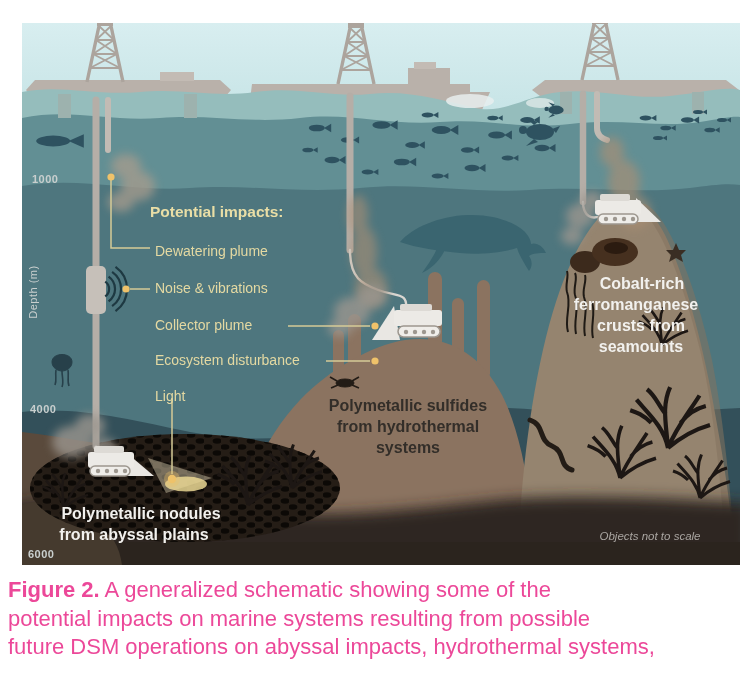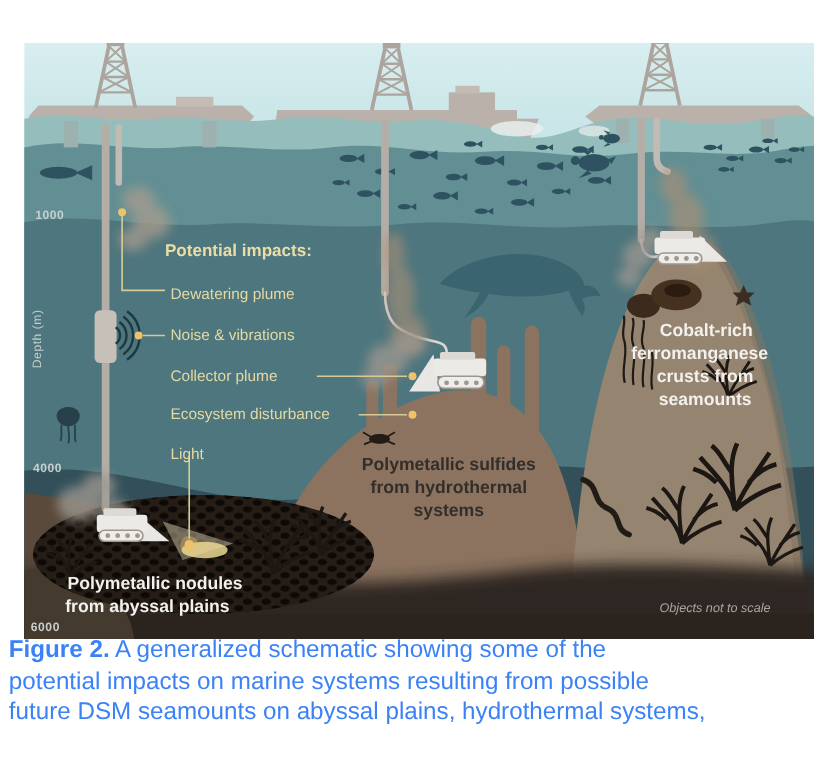--- a/index.html
+++ b/index.html
@@ -1,19 +1,19 @@
 <!DOCTYPE html>
 <html><head>
 <meta charset="utf-8">
 <style>
   html,body{margin:0;padding:0;background:#ffffff;}
   body{width:754px;height:698px;position:relative;font-family:"Liberation Sans",sans-serif;}
-  .stage{position:absolute;left:0;top:0;width:754px;height:565px;margin-top:16px;}
+  .stage{position:absolute;left:0;top:0;width:754px;height:565px;}
   svg{display:block;}
-  .caption{position:absolute;left:8px;top:576px;width:742px;color:#3b82f6;
+  .caption{position:absolute;left:8px;top:576px;width:742px;color:#ec4899;
            font-size:22px;line-height:28.5px;font-family:"Liberation Sans",sans-serif;}
   .caption b{font-weight:bold;}
   text{font-family:"Liberation Sans",sans-serif;}
   .tick{fill:#c9cfce;font-size:11px;font-weight:bold;letter-spacing:.5px;}
   .impt{fill:#e9dea6;font-size:15.5px;font-weight:bold;}
   .impi{fill:#e4d9a2;font-size:14px;}
   .sitew{fill:#f2f1ee;font-size:16px;font-weight:bold;}
   .sited{fill:#332e29;font-size:16px;font-weight:bold;}
   .scale{fill:#a9a5a1;font-size:11.5px;font-style:italic;}
 </style>
@@ -332,14 +332,14 @@
     </g>
 
     <text class="scale" x="650" y="540" text-anchor="middle">Objects not to scale</text>
   </g>
 </svg>
 </div>
 
 <div class="caption">
   <div><b>Figure 2.</b> <span>A generalized schematic showing some of the</span></div>
   <div>potential impacts on marine systems resulting from possible</div>
-  <div>future DSM seamounts on abyssal plains, hydrothermal systems,</div>
+  <div>future DSM operations on abyssal impacts, hydrothermal systems,</div>
 </div>
 
 </body></html>

